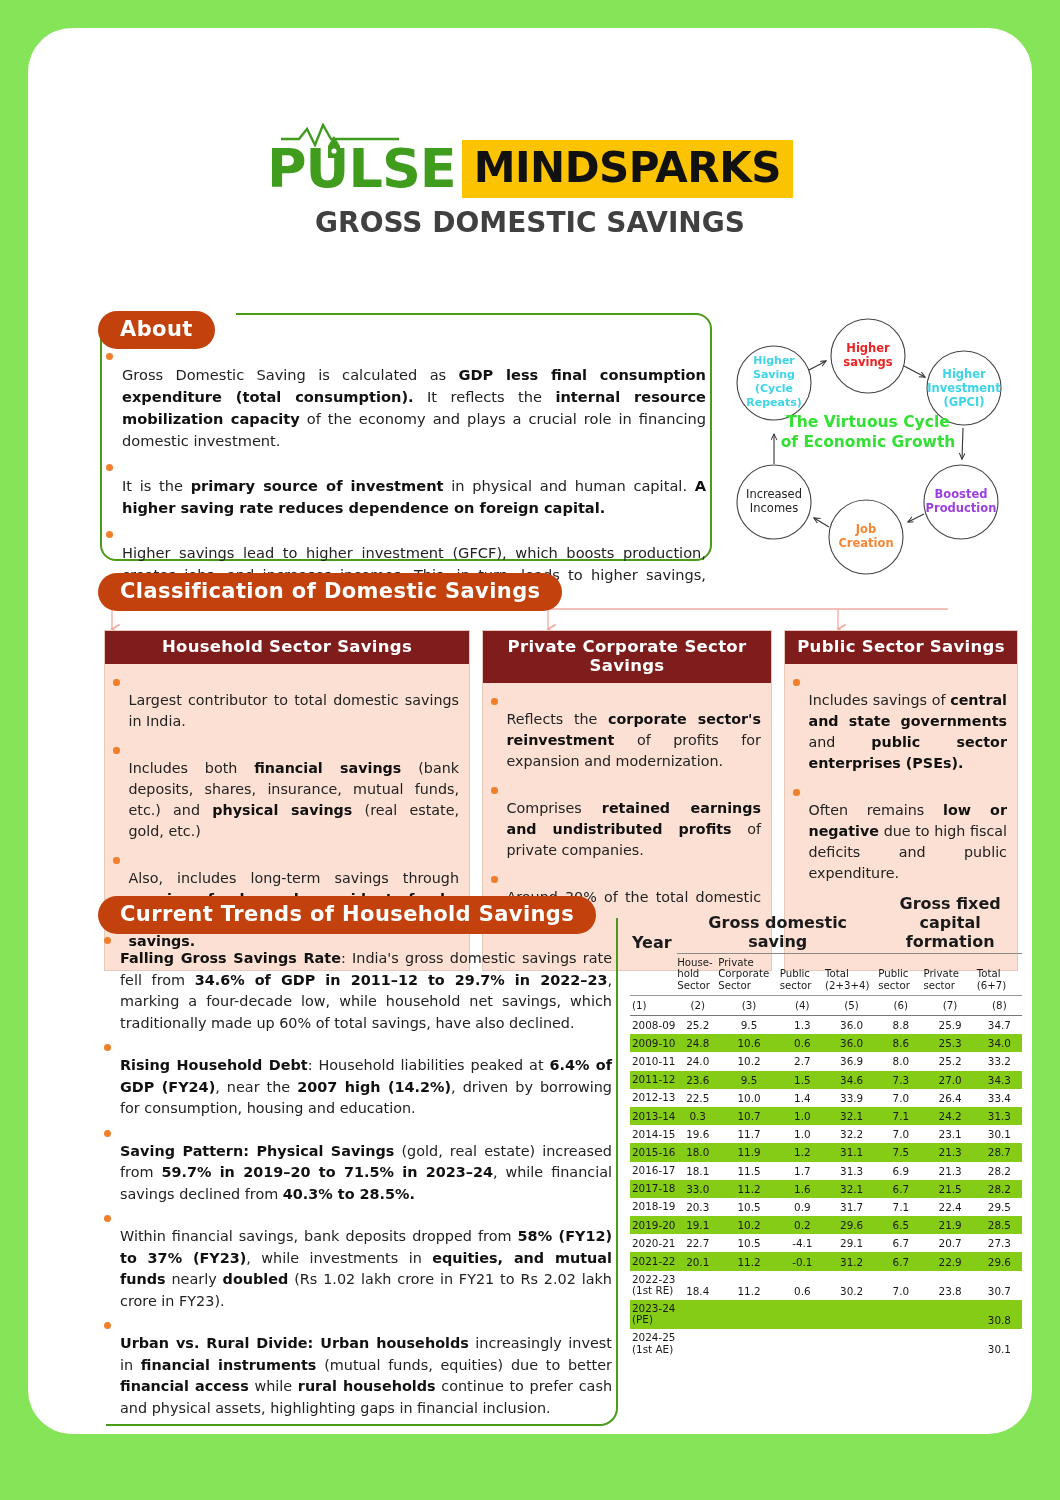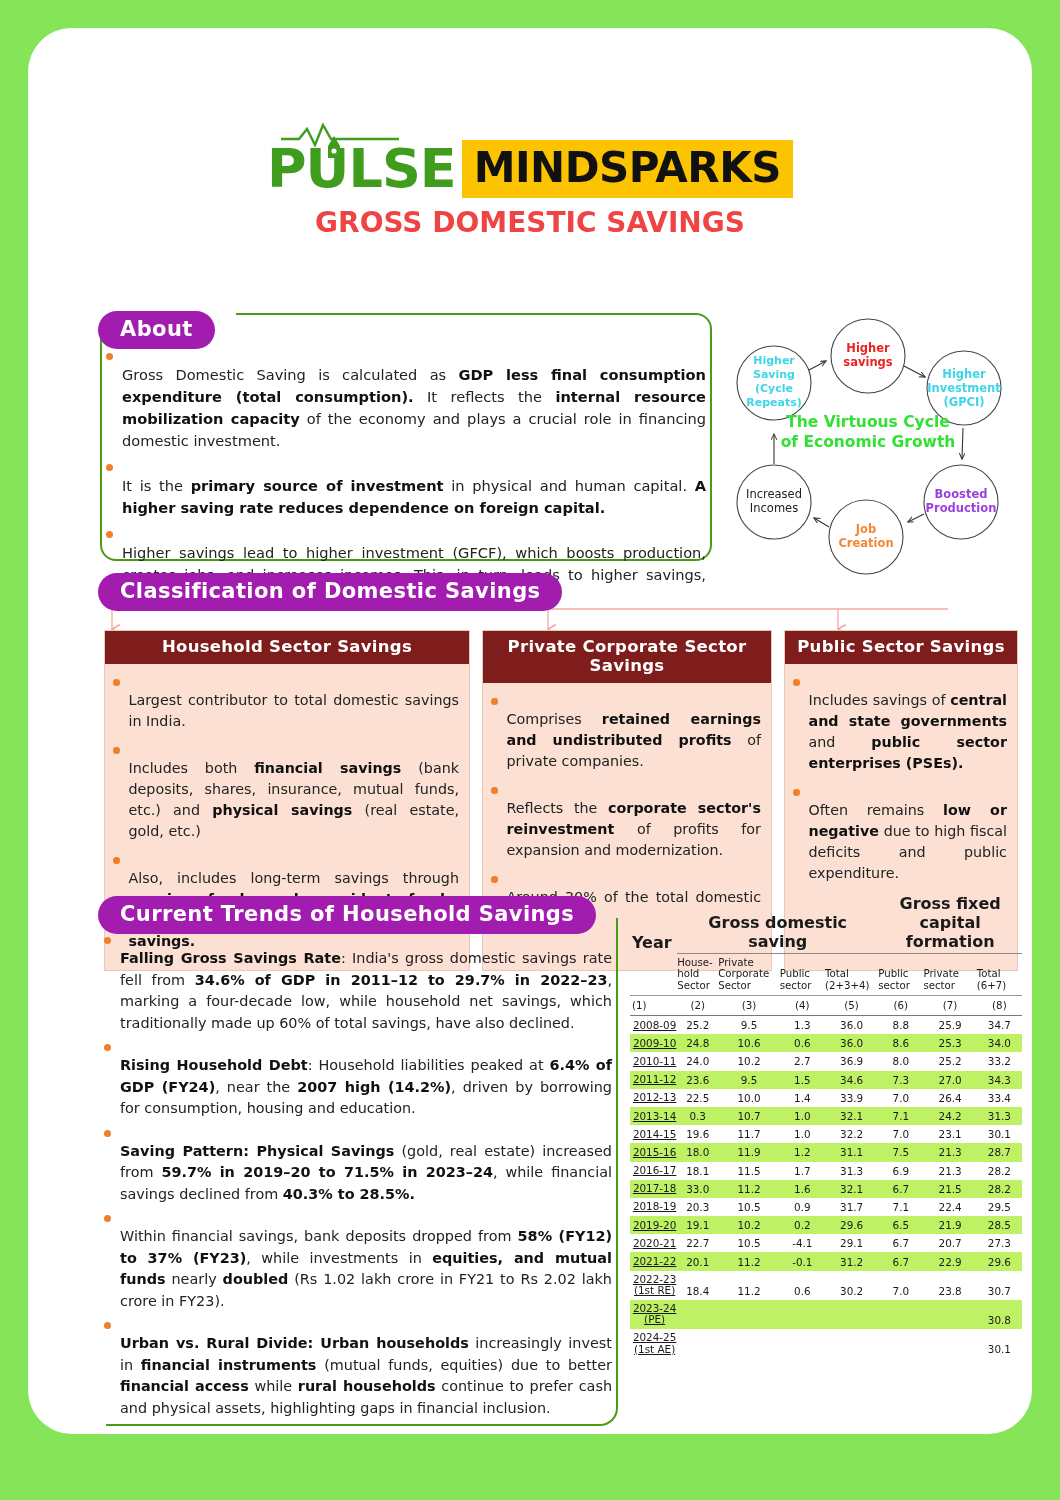--- a/index.html
+++ b/index.html
@@ -42,27 +42,27 @@
     font-size:42px;
     letter-spacing:-0.5px;
     padding:3px 12px 5px 12px;
     line-height:50px;
   }
   .logo-sub{
     margin-top:8px;
     font-weight:bold;
     font-size:28px;
     letter-spacing:0px;
-    color:#ef4444;
+    color:#404040;
   }
 
   
   .pill{
     display:inline-block;
-    background:#a21caf;
+    background:#c2410c;
     color:#fff;
     font-weight:bold;
     border-radius:22px;
     padding:6px 22px 8px 22px;
     font-size:21px;
     letter-spacing:0.4px;
     position:relative;
     z-index:4;
   }
 
@@ -136,22 +136,22 @@
   table{ border-collapse:collapse; width:392px; table-layout:fixed; }
   td,th{ padding:0; font-weight:normal; vertical-align:bottom; }
   .grp{ text-align:center; font-size:16px; padding-bottom:2px;font-weight:bold; }
   .subhead td{ text-align:left; font-size:10.2px; line-height:11.5px; padding:2px 0 4px 0; }
   .subhead td.first{ text-align:left; }
   .rule-top td{ border-top:1.3px solid #777; }
   .rule-mid td{ border-top:1px solid #999; }
   .numrow td{ text-align:center; font-size:10.3px; padding:3px 0 4px 0; }
   .numrow td.first{ text-align:left; padding-left:2px; }
   .datarow td{ text-align:center; padding:3.1px 0; font-size:10.4px; }
-  .datarow td.first{ text-align:center; padding-left:2px; white-space:pre-line; line-height:11.5px;text-decoration:underline;}
-  .shade{ background:#bef264; }
+  .datarow td.first{ text-align:left; padding-left:2px; white-space:pre-line; line-height:11.5px;}
+  .shade{ background:#84cc16; }
   .grpline{ height:1px; }
   .grpline .u{ border-top:1px solid #8a8a8a; }
   .w1{ width:46px; } .w2{ width:40px; } .w3{ width:60px; } .w4{ width:44px; }
   .w5{ width:52px; } .w6{ width:44px; } .w7{ width:52px; } .w8{ width:44px; }
 </style>
 </head>
 <body>
 
 <div class="page-card">
 
@@ -261,25 +261,25 @@
             <span class="bullet"></span>
             <span class="li-txt">Also, includes long-term savings through <b>pension funds and provident funds. Around 60% of the total domestic savings.</b></span>
           </div>
         </div>
       </div>
       <div class="card c2">
         <div class="card-head">Private Corporate Sector Savings</div>
         <div class="card-body">
           <div class="li">
             <span class="bullet"></span>
+            <span class="li-txt">Reflects the <b>corporate sector's reinvestment</b> of profits for expansion and modernization.</span>
+          </div>
+          <div class="li">
+            <span class="bullet"></span>
             <span class="li-txt">Comprises <b>retained earnings and undistributed profits</b> of private companies.</span>
-          </div>
-          <div class="li">
-            <span class="bullet"></span>
-            <span class="li-txt">Reflects the <b>corporate sector's reinvestment</b> of profits for expansion and modernization.</span>
           </div>
           <div class="li">
             <span class="bullet"></span>
             <span class="li-txt">Around 30% of the total domestic savings.</span>
           </div>
         </div>
       </div>
       <div class="card c3">
         <div class="card-head">Public Sector Savings</div>
         <div class="card-body">

